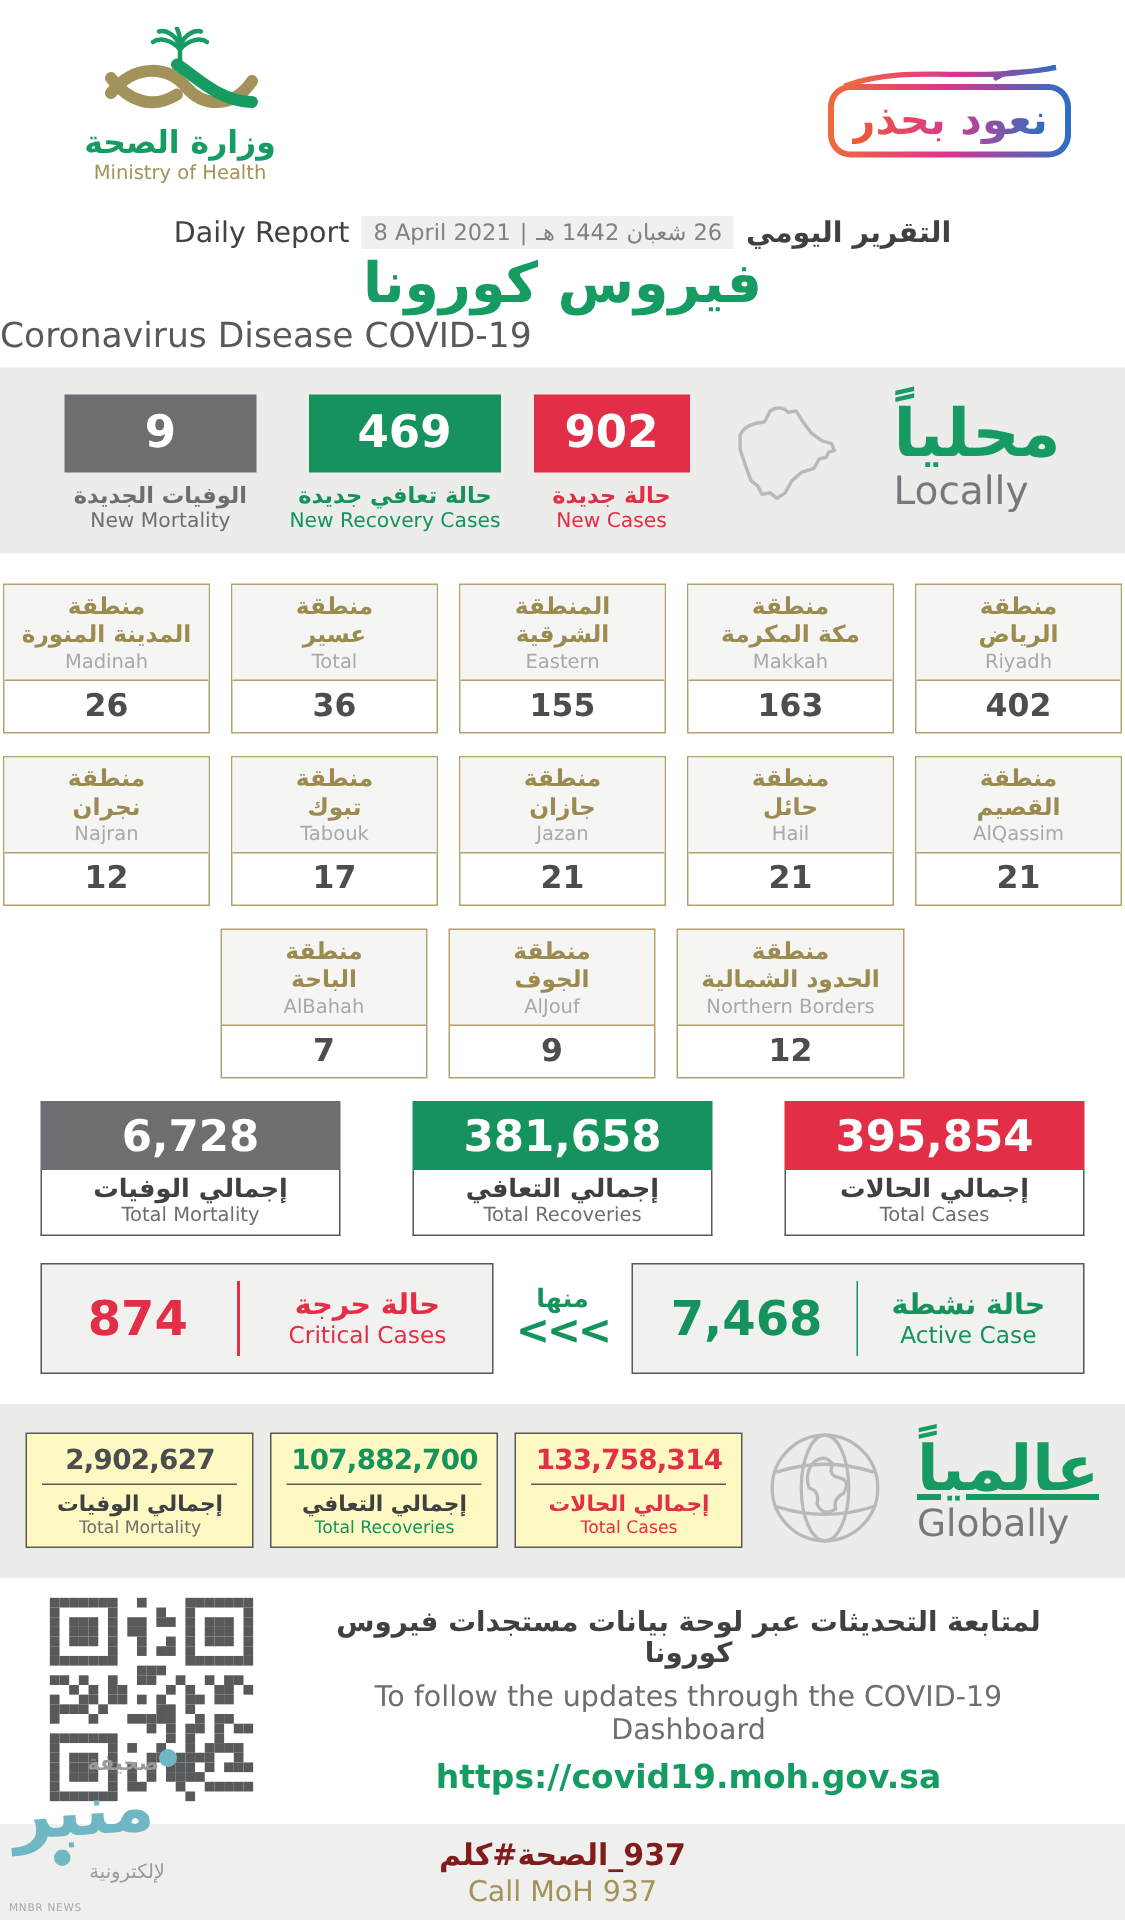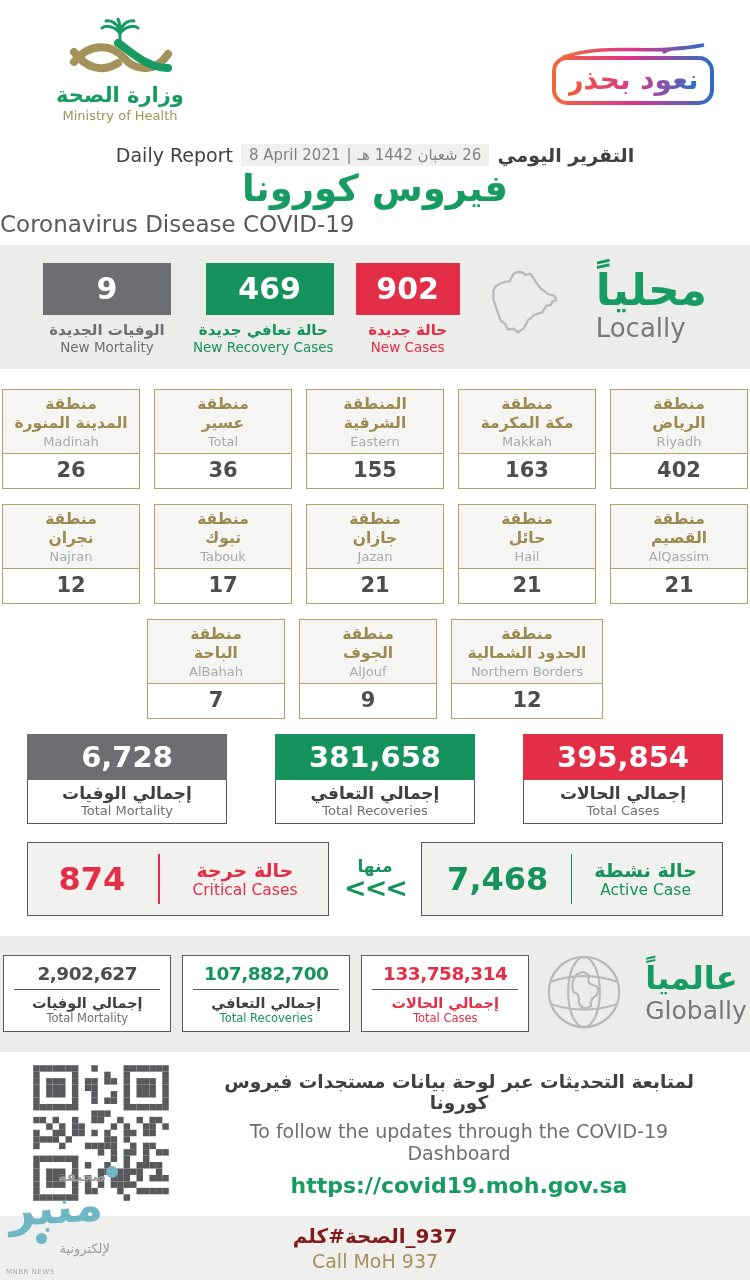--- a/index.html
+++ b/index.html
@@ -68,27 +68,27 @@
   .ca-div{width:1.5px;height:50px;}
   .ca-labels{text-align:center;}
   .ca-ar{font-size:19px;font-weight:bold;direction:rtl;}
   .ca-en{font-size:15.5px;}
   .minha{text-align:center;color:#16935d;}
   .minha-ar{font-size:17px;font-weight:bold;direction:rtl;}
   .minha-ch{font-size:27px;font-weight:bold;letter-spacing:-2px;line-height:0.9;}
 
   
   .global-band{margin-top:20px;background:#ececea;padding:12px 0;display:flex;align-items:center;justify-content:center;gap:11px;}
-  .g-card{background:#ffffff;border:1.5px solid;text-align:center;padding:7px 3px 6px;width:168px;}
+  .g-card{background:#fef9c3;border:1.5px solid;text-align:center;padding:7px 3px 6px;width:152px;}
   .g-num{font-size:18.5px;font-weight:bold;letter-spacing:-0.5px;}
   .g-div{border-top:1px solid;margin:5px 7px;}
   .g-ar{font-size:14.5px;font-weight:bold;direction:rtl;}
   .g-en{font-size:11.5px;}
   .g-heading{text-align:left;margin-left:6px;}
-  .g-h-ar{color:#169b62;font-size:32px;font-weight:bold;line-height:1.05;direction:rtl;}
+  .g-h-ar{color:#169b62;font-size:42px;font-weight:bold;line-height:1.05;direction:rtl;text-decoration:underline;}
   .g-h-en{color:#77787b;font-size:25px;}
 
   
   .qr-row{display:flex;align-items:center;gap:26px;padding:0 30px;margin-top:10px;}
   .dash-text{flex:1;text-align:center;}
   .dash-ar{font-size:18.5px;font-weight:bold;color:#3f4042;direction:rtl;}
   .dash-en{font-size:19px;color:#6d6e71;margin-top:7px;}
   .dash-url{display:inline-block;font-size:22px;font-weight:bold;color:#169b62;margin-top:9px;text-decoration:none;}
 
   

